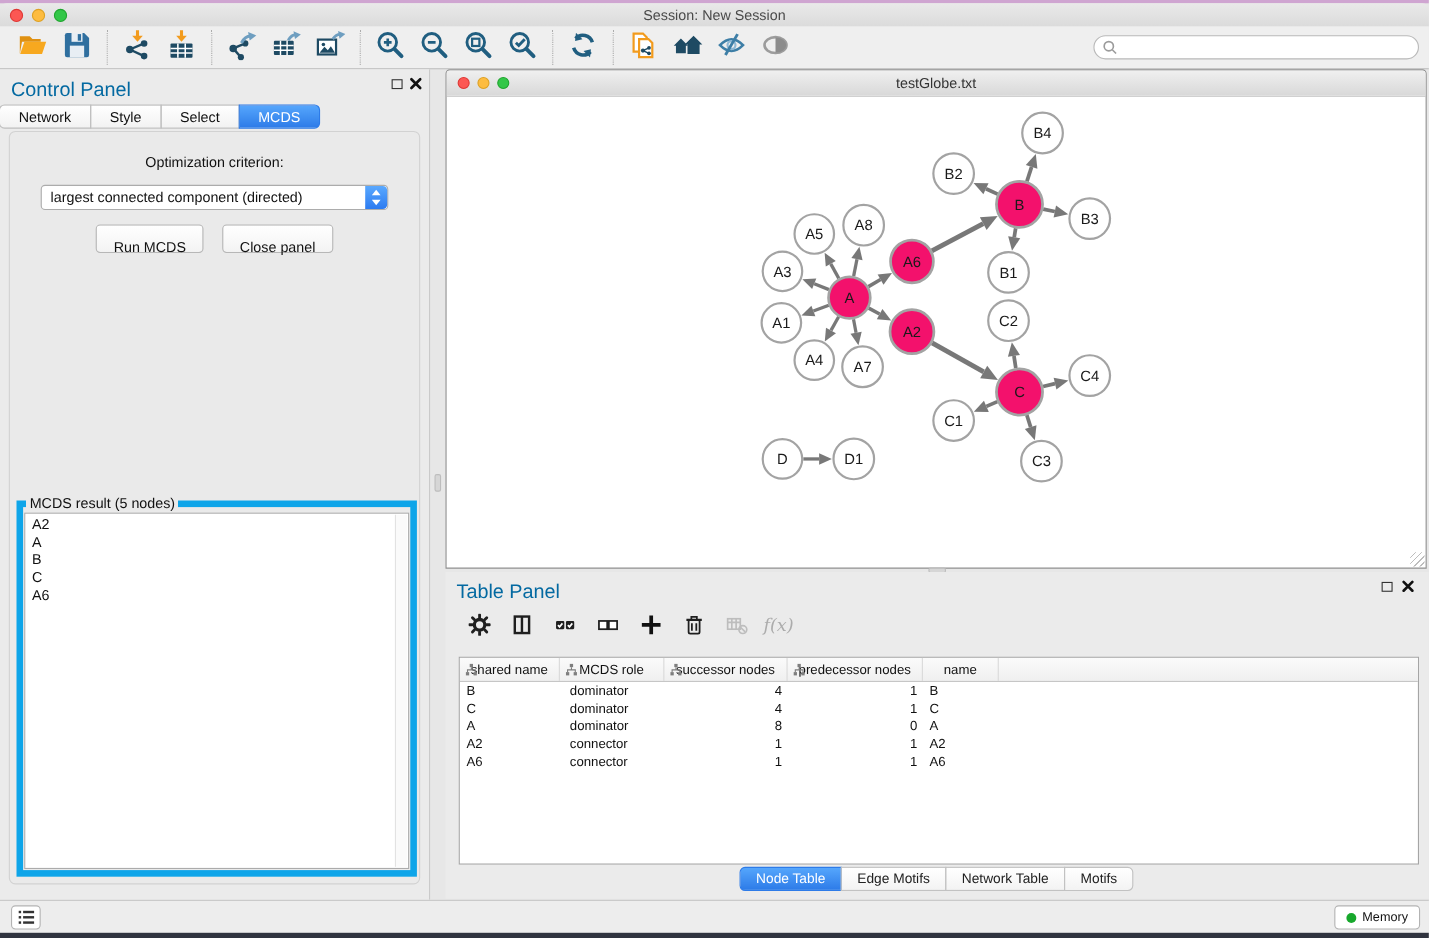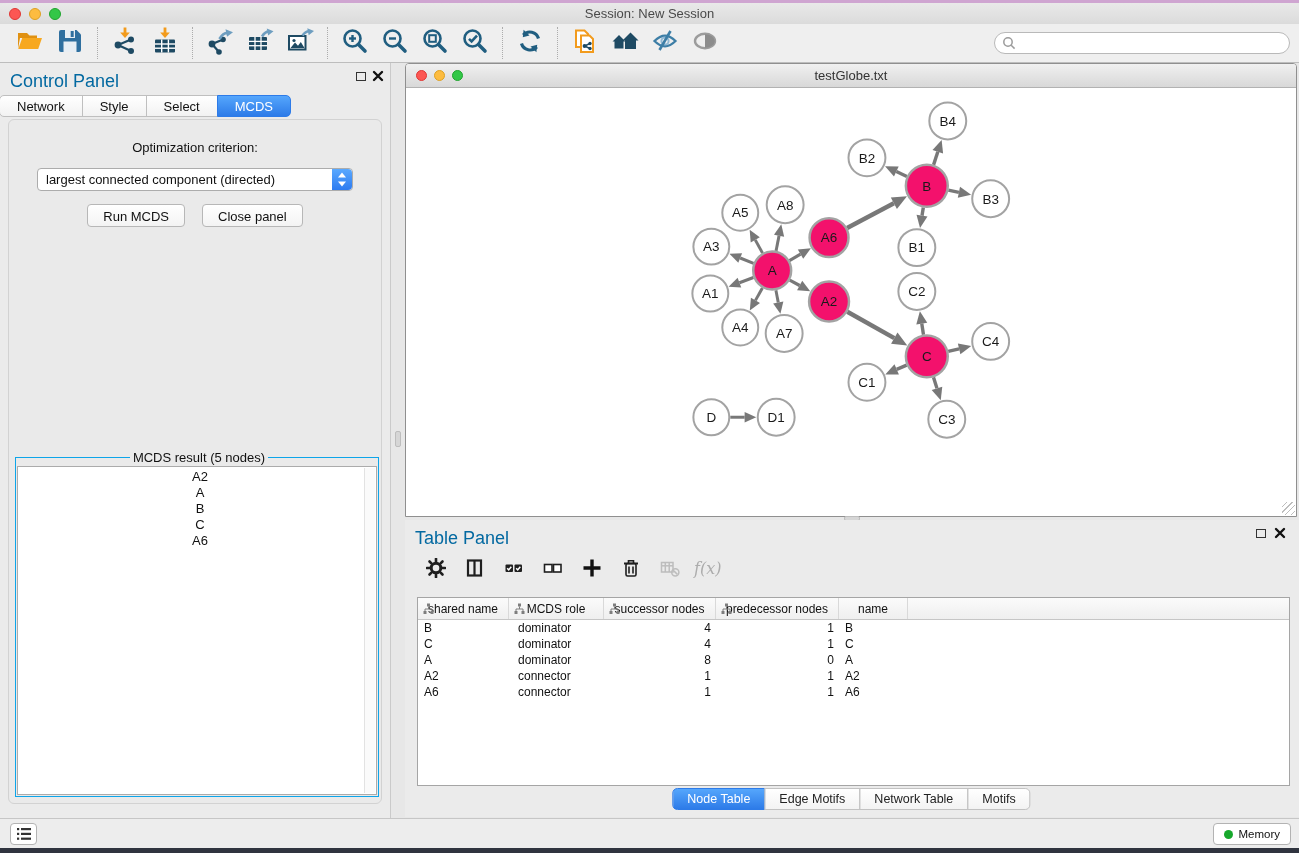--- a/index.html
+++ b/index.html
@@ -51,24 +51,24 @@
              background:#EAEAEA; border:1px solid #D2D2D2; border-radius:6px; }
   .cp-opt-label { margin-top:20px; text-align:center; font-size:13px; color:#111; }
   .cp-dropdown { position:relative; margin:13px auto 0; width:316px; height:23px; background:#FFF;
                  border:1px solid #ACACAC; border-radius:4px; }
   .dd-text { display:block; font-size:13px; color:#111; line-height:21px; padding-left:8px;
              white-space:nowrap; overflow:hidden; }
   .dd-stepper { position:absolute; right:0; top:0; bottom:0; width:20px;
                 background:linear-gradient(#5AA9FF,#2D7BF0); border-radius:0 4px 4px 0;
                 display:flex; align-items:center; justify-content:center; }
   .cp-buttons { margin-top:13px; display:flex; justify-content:center; gap:17px; }
-  .cp-btn { height:23px; padding:4px 15px; font-size:13px; color:#111;
+  .cp-btn { height:23px; padding:12px 15px; font-size:13px; color:#111;
             background:linear-gradient(#FFFFFF,#F3F3F3); border:1px solid #B7B7B7; border-radius:4px; }
   .cp-result { position:absolute; left:6px; right:2px; top:330px; bottom:6px;
-               border:1px solid #0ea5e9; padding:1px;text-align:center; }
+               border:6px solid #0ea5e9; padding:1px; }
   .cp-result legend { font-size:13px; color:#111; margin-left:2px; padding:0 3px; }
   .cp-listbox { position:relative; width:100%; height:100%; background:#FFF; border:1px solid #ABABAB; overflow:hidden; }
   .result-item { font-size:13px; color:#111; line-height:16px; padding-left:6px; }
   .cp-listbox .scroll-track { position:absolute; right:1px; top:1px; bottom:1px; width:11px;
                               background:#FAFAFA; border-left:1px solid #E2E2E2; }
   #result-list { padding-top:2px; }
 
   
   .v-grip { left:395px; top:431px; width:6px; height:16px; background:#D6D6D6; border:1px solid #BDBDBD; border-radius:2px; }
   .h-grip { left:844px; top:516px; width:16px; height:5px; background:#D6D6D6; border:1px solid #BDBDBD; border-radius:2px; }

